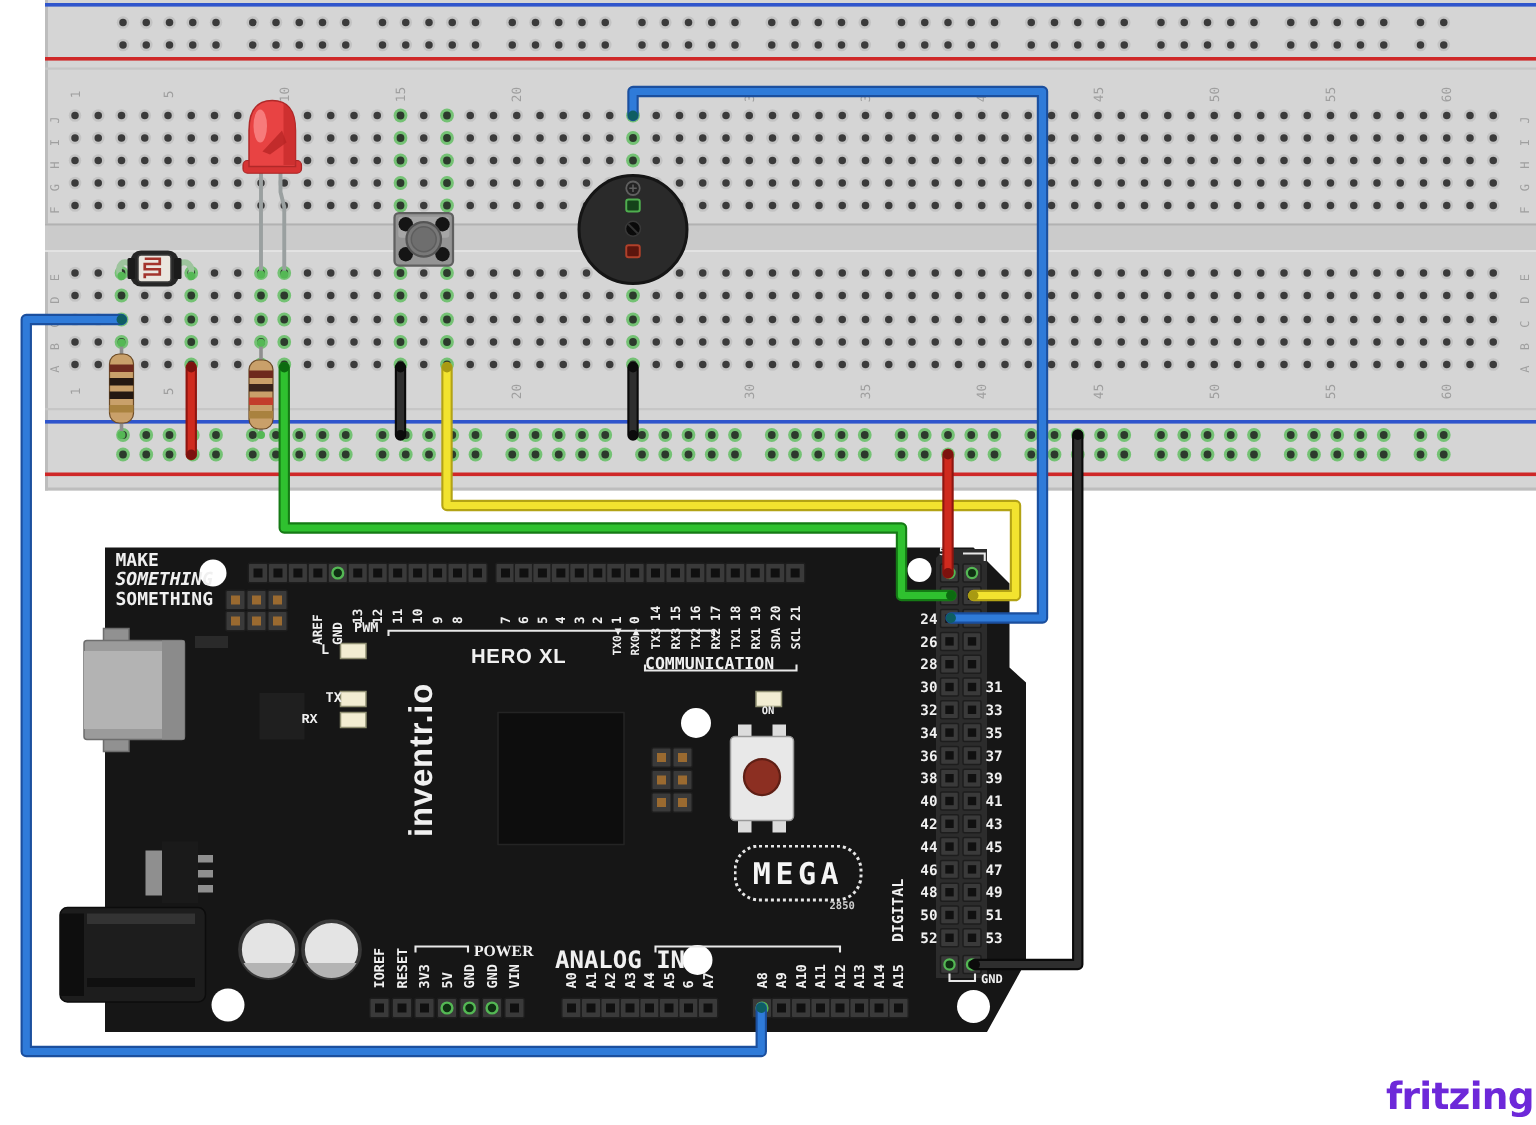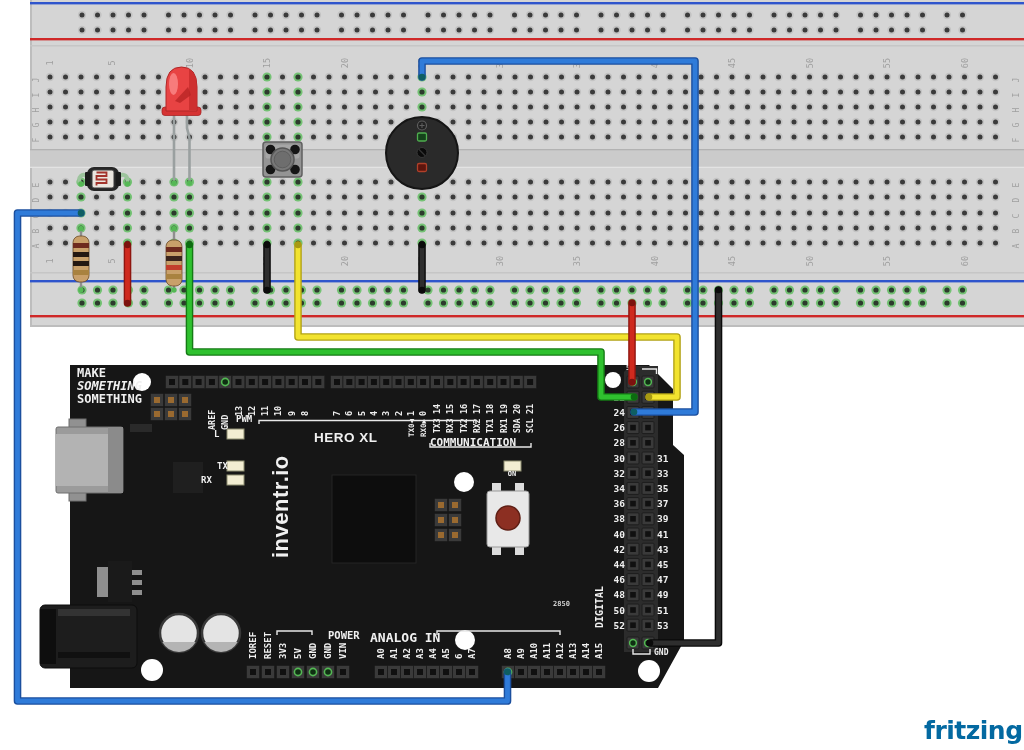--- a/index.html
+++ b/index.html
@@ -6,21 +6,21 @@
   #stage{position:relative;width:1024px;height:750px;background:#ffffff;overflow:hidden;
          font-family:"DejaVu Sans Mono","Liberation Mono",monospace;}
   #base,#wires{position:absolute;left:0;top:0;}
   #base{z-index:1;} #texts{position:absolute;left:0;top:0;width:972px;height:750px;z-index:2;} #wires{z-index:3;}
   .silk{position:absolute;color:#f0f0f0;font-weight:bold;white-space:pre;}
   .mono{font-family:"DejaVu Sans Mono","Liberation Mono",monospace;}
   .sans{font-family:"Liberation Sans","DejaVu Sans",sans-serif;}
   #mega-oval{position:absolute;left:489px;top:563px;width:82px;height:34px;border:2px dotted #e6e6e6;
              border-radius:17px;text-align:center;line-height:34px;color:#f5f5f5;font-weight:bold;
              font-size:20px;letter-spacing:3px;}
-  #fritzing{position:absolute;left:924px;top:716px;font-size:25px;font-weight:bold;color:#0369a1;
+  #fritzing{position:absolute;left:924px;top:716px;font-size:25px;font-weight:bold;color:#6d28d9;
             letter-spacing:-0.5px;font-family:"DejaVu Sans","Liberation Sans",sans-serif;}
 </style>
 </head>
 <body>
 
 <div id="stage">
   <svg id="base" width="1024" height="750">
       <g>
         <rect x="30" y="0" width="994" height="327" fill="#d5d5d5"></rect>
         <rect x="30" y="0" width="2" height="327" fill="#bdbdbd"></rect>
@@ -2147,28 +2147,29 @@
 
     <div class="silk mono" style="left:77px;top:367px;font-size:12px;line-height:13px;">MAKE</div>
     <div class="silk mono" style="left:77px;top:380px;font-size:12px;line-height:13px;font-style:italic;">SOMETHING</div>
     <div class="silk mono" style="left:77px;top:393px;font-size:12px;line-height:13px;">SOMETHING</div>
 
     <div class="silk sans" style="left:314px;top:430px;font-size:13.5px;letter-spacing:0.5px;">HERO XL</div>
     <div class="silk mono" style="left:430px;top:436px;font-size:11px;">COMMUNICATION</div>
     <div class="silk mono" style="left:236px;top:414px;font-size:9px;">PWM</div>
     <div class="silk mono" style="left:214px;top:429px;font-size:9px;">L</div>
     <div class="silk mono" style="left:201px;top:461px;font-size:9px;margin-left:16px;">TX</div>
-    <div class="silk mono" style="left:201px;top:475px;font-size:9px;">RX</div>
-    <div class="silk mono" style="left:328px;top:629px;font-size:10.5px;">POWER</div>
-    <div class="silk mono" style="left:370px;top:630px;font-size:13px;">ANALOG IN</div>
+    <div class="silk mono" style="left:201px;top:475px;font-size:9px;font-family:Liberation Mono, monospace;">RX</div>
+    <div class="silk mono" style="left:316px;top:629px;font-size:10.5px;font-family:Liberation Serif, serif;">POWER</div>
+    <div class="silk mono" style="left:370px;top:630px;font-size:16px;">ANALOG IN</div>
     <div class="silk mono" style="left:594px;top:628px;font-size:10px;transform-origin:0 0;transform:rotate(-90deg);">DIGITAL</div>
     <div class="silk mono" style="left:626px;top:364px;font-size:7px;">5V</div>
     <div class="silk mono" style="left:654px;top:648px;font-size:8px;">GND</div>
     <div class="silk mono" style="left:502px;top:470px;width:20px;text-align:center;font-size:7px;">ON</div>
 
+    <div id="mega-oval" class="mono"><span>MEGA</span></div>
     <div class="silk mono" style="left:553px;top:600px;font-size:7px;color:#cfcfcf;">2850</div>
 
     <div class="silk sans" style="left:268px;top:558px;font-size:22px;transform-origin:0 0;transform:rotate(-90deg);letter-spacing:0.5px;">inventr.io</div>
 
     <div id="fritzing">fritzing</div>
   </div>
 
   <svg id="wires" width="1024" height="750">
       <g>
         <polyline points="81,213 17.5,213 17.5,701 507.5,701 507.5,672" stroke="#1b4f9e" stroke-width="7.6" fill="none" stroke-linecap="round" stroke-linejoin="round"></polyline>

